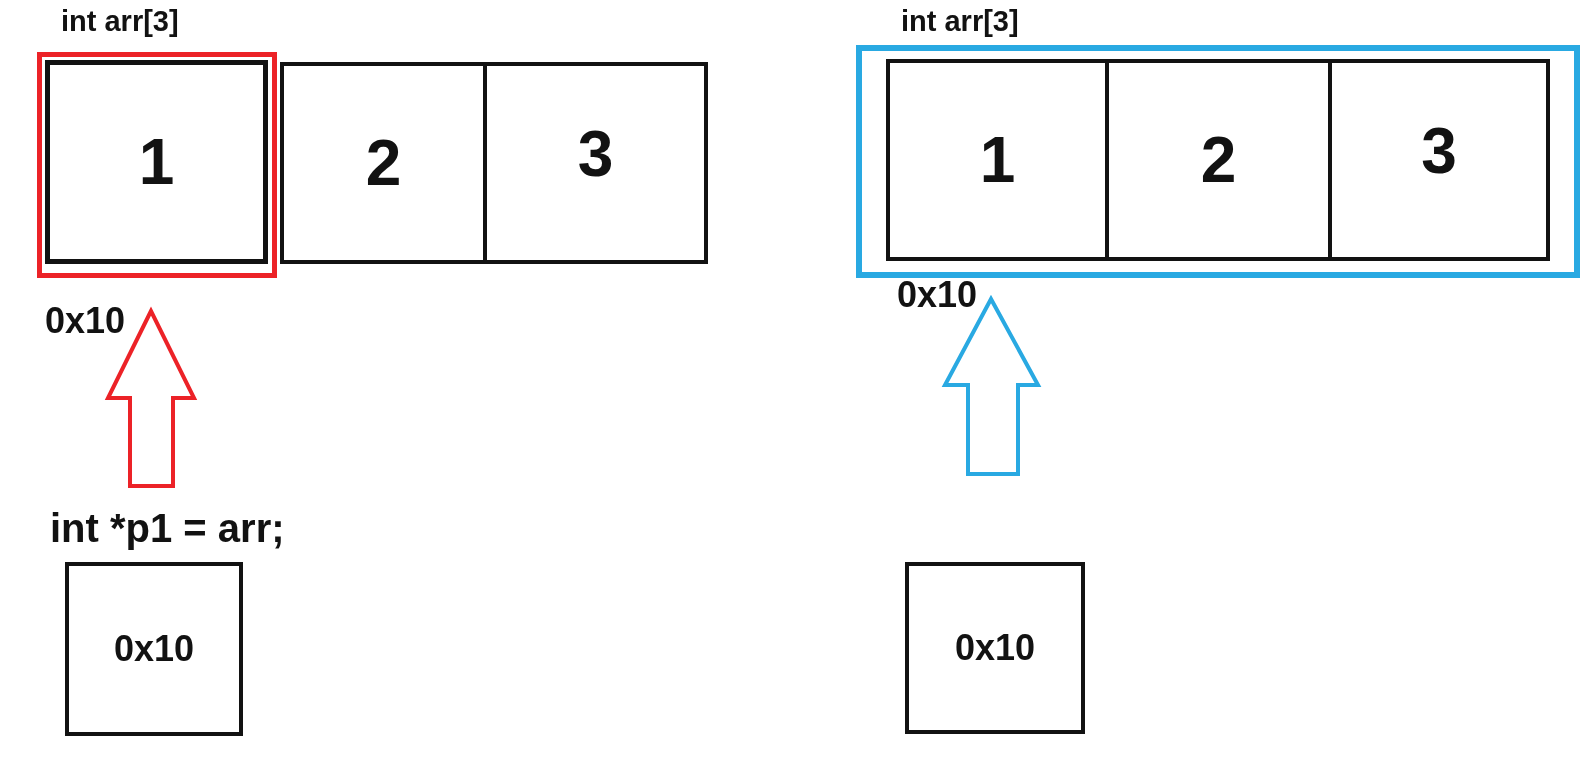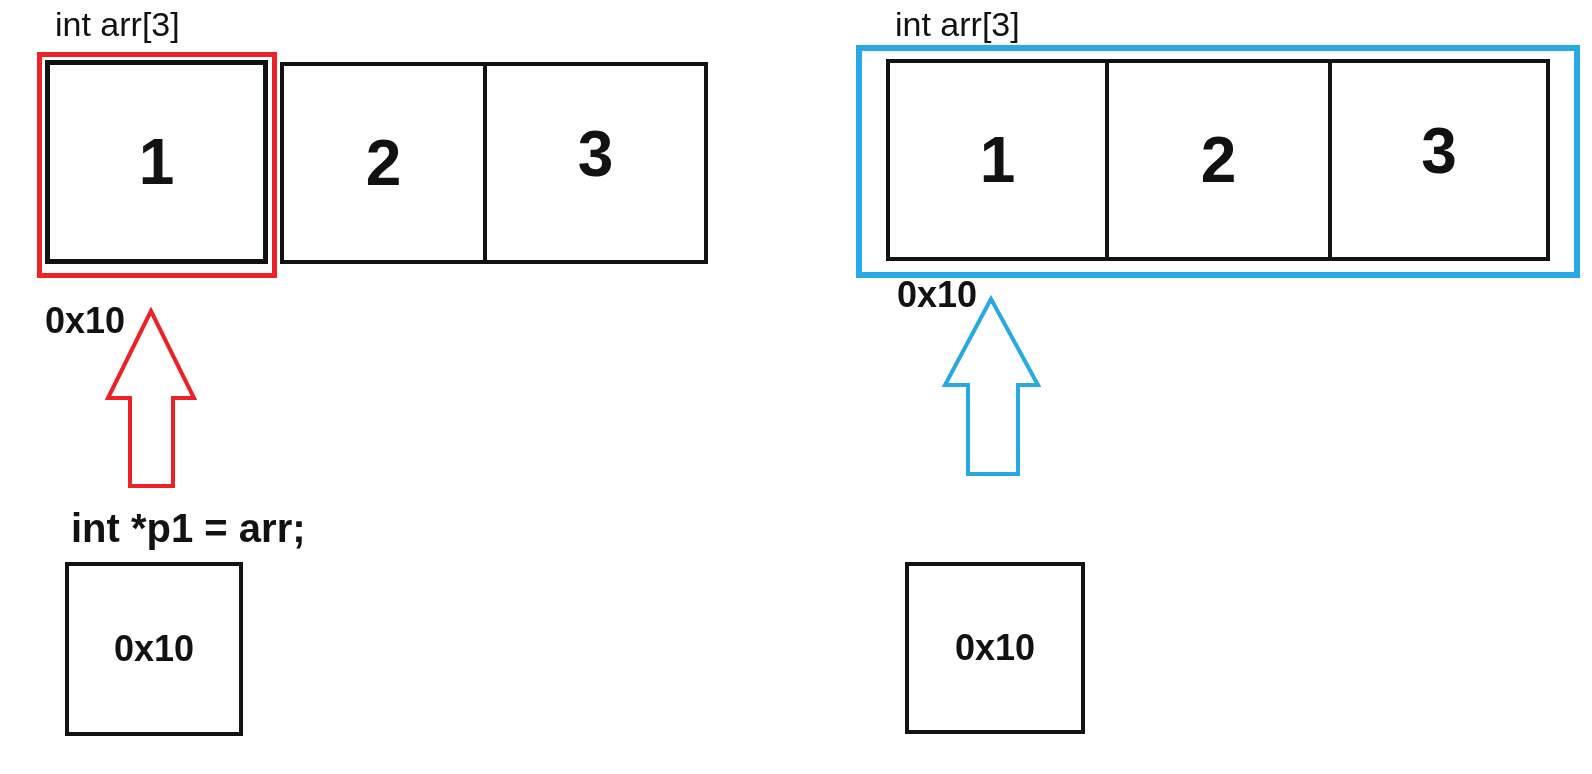--- a/index.html
+++ b/index.html
@@ -2,21 +2,21 @@
 <html style="--red-highlight: #EC2227; --blue-highlight: #29A9E2; --ink: #121212;"><head>
 <meta charset="utf-8">
 <style>
   html, body { margin: 0; padding: 0; background: #ffffff; }
   body {
     width: 1592px; height: 774px; position: relative; overflow: hidden;
     font-family: "Liberation Sans", "DejaVu Sans", sans-serif;
     color: var(--ink, #121212);
   }
   .abs { position: absolute; box-sizing: border-box; }
-  .arr-label { font-size: 34px; font-weight: 400; white-space: nowrap; }
+  .arr-label { font-size: 29px; font-weight: 700; white-space: nowrap; margin-left: 6px; }
   .addr-label { font-size: 36px; font-weight: 700; white-space: nowrap; }
   .code-label { font-size: 40px; font-weight: 700; white-space: nowrap; }
   .cell {
     border: 4px solid var(--ink, #121212);
     background: #ffffff;
     display: flex; align-items: center; justify-content: center;
   }
   .cell.thick { border-width: 5px; }
   .digit { font-size: 64px; font-weight: 700; line-height: 1; }
   .digit.raised { transform: translateY(-9px); }
@@ -49,21 +49,21 @@
   <div class="abs cell" style="left:483px; top:62px; width:225px; height:202px;">
     <span class="digit raised">3</span>
   </div>
 
   <div class="abs addr-label" style="left:45px; top:300px;">0x10</div>
 
   <svg class="arrow" style="left:105px; top:308px;" width="92" height="182" viewBox="0 0 92 182" aria-hidden="true">
     <polygon points="46,3 3,90 25,90 25,178 68,178 68,90 89,90" fill="#ffffff" stroke-width="4" stroke-linejoin="miter" stroke="#EC2227"></polygon>
   </svg>
 
-  <div class="abs code-label" style="left:50px; top:506px;margin-left:21px;">int *p1 = arr;</div>
+  <div class="abs code-label" style="left:50px; top:506px;">int *p1 = arr;</div>
 
   <div class="abs ptr-box" style="left:65px; top:562px; width:178px; height:174px;">
     <span class="ptr-val">0x10</span>
   </div>
 
   <div class="abs arr-label" style="left:895px; top:5px;">int arr[3]</div>
 
   <div class="abs hl-rect blue" style="left:856px; top:45px; width:724px; height:233px;"></div>
 
   <div class="abs cell" style="left:886px; top:59px; width:223px; height:202px;">

